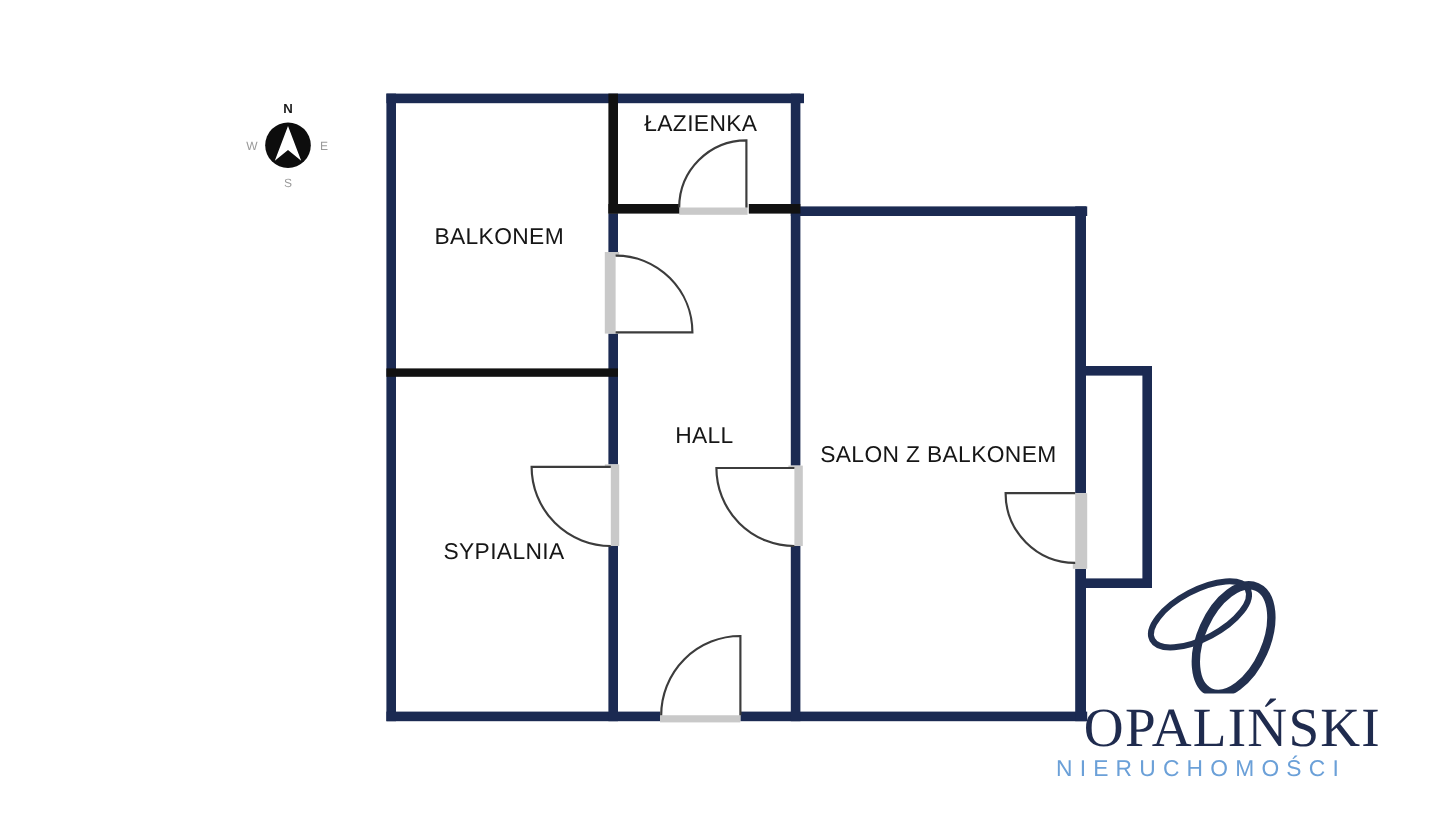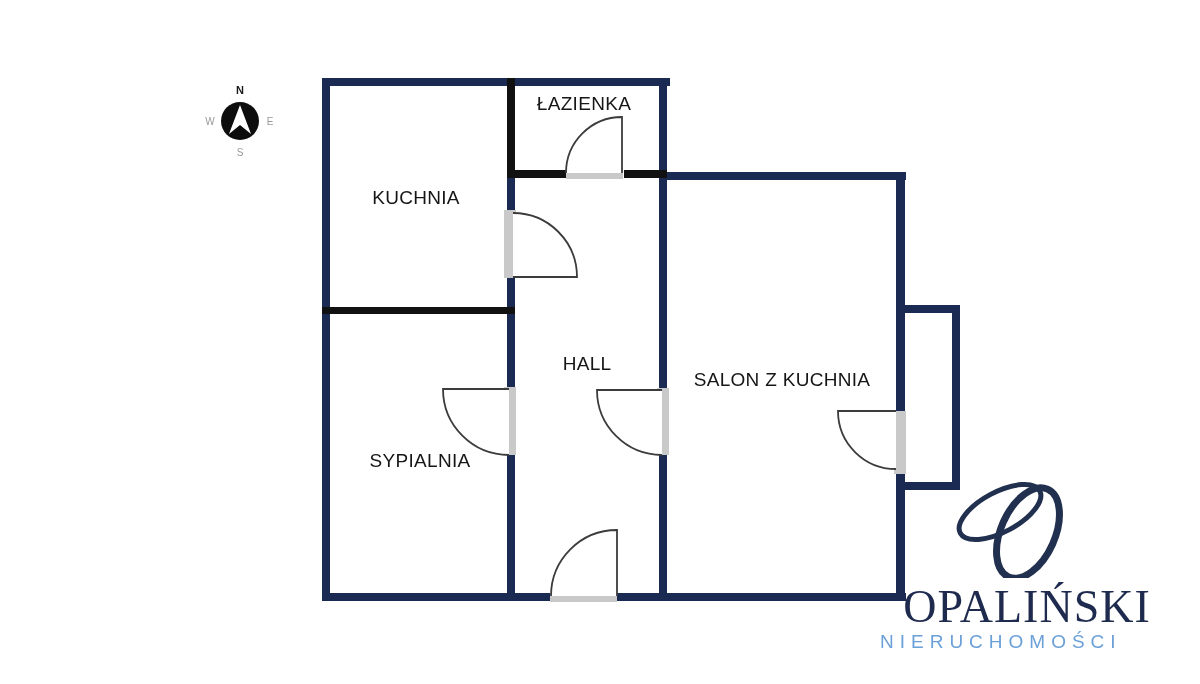--- a/index.html
+++ b/index.html
@@ -76,24 +76,24 @@
   <svg id="doors" width="1200" height="684" viewBox="0 0 1200 684">
     <path d="M 622 173 L 622 117 A 56 56 0 0 0 566 173"></path>
     <path d="M 513 277 L 577 277 A 64 64 0 0 0 513 213"></path>
     <path d="M 509 389 L 443 389 A 66 66 0 0 0 509 455"></path>
     <path d="M 662 390 L 597 390 A 65 65 0 0 0 662 455"></path>
     <path d="M 896 411 L 838 411 A 58 58 0 0 0 896 469"></path>
     <path d="M 617 596 L 617 530 A 66 66 0 0 0 551 596"></path>
   </svg>
 
   <div class="room-label" style="left:584px;top:104px;">ŁAZIENKA</div>
-  <div class="room-label" style="left:416px;top:198px;">KUCHNIA</div>
+  <div class="room-label" style="left:416px;top:198px;">BALKONEM</div>
   <div class="room-label" style="left:587px;top:364px;text-align:center;">HALL</div>
   <div class="room-label" style="left:420px;top:461px;">SYPIALNIA</div>
-  <div class="room-label" style="left:782px;top:380px;">SALON Z KUCHNIA</div>
+  <div class="room-label" style="left:782px;top:380px;">SALON Z BALKONEM</div>
 
   <svg id="compass" width="90" height="90" viewBox="0 0 90 90">
     <circle cx="45" cy="45" r="19" fill="#0d0d0d"></circle>
     <polygon points="45,29 56,58 45,49 34,58" fill="#ffffff"></polygon>
     <text x="45" y="18" text-anchor="middle" class="compass-main">N</text>
     <text x="15" y="49" text-anchor="middle" class="compass-sub">W</text>
     <text x="75" y="49" text-anchor="middle" class="compass-sub">E</text>
     <text x="45" y="80" text-anchor="middle" class="compass-sub">S</text>
   </svg>
 

